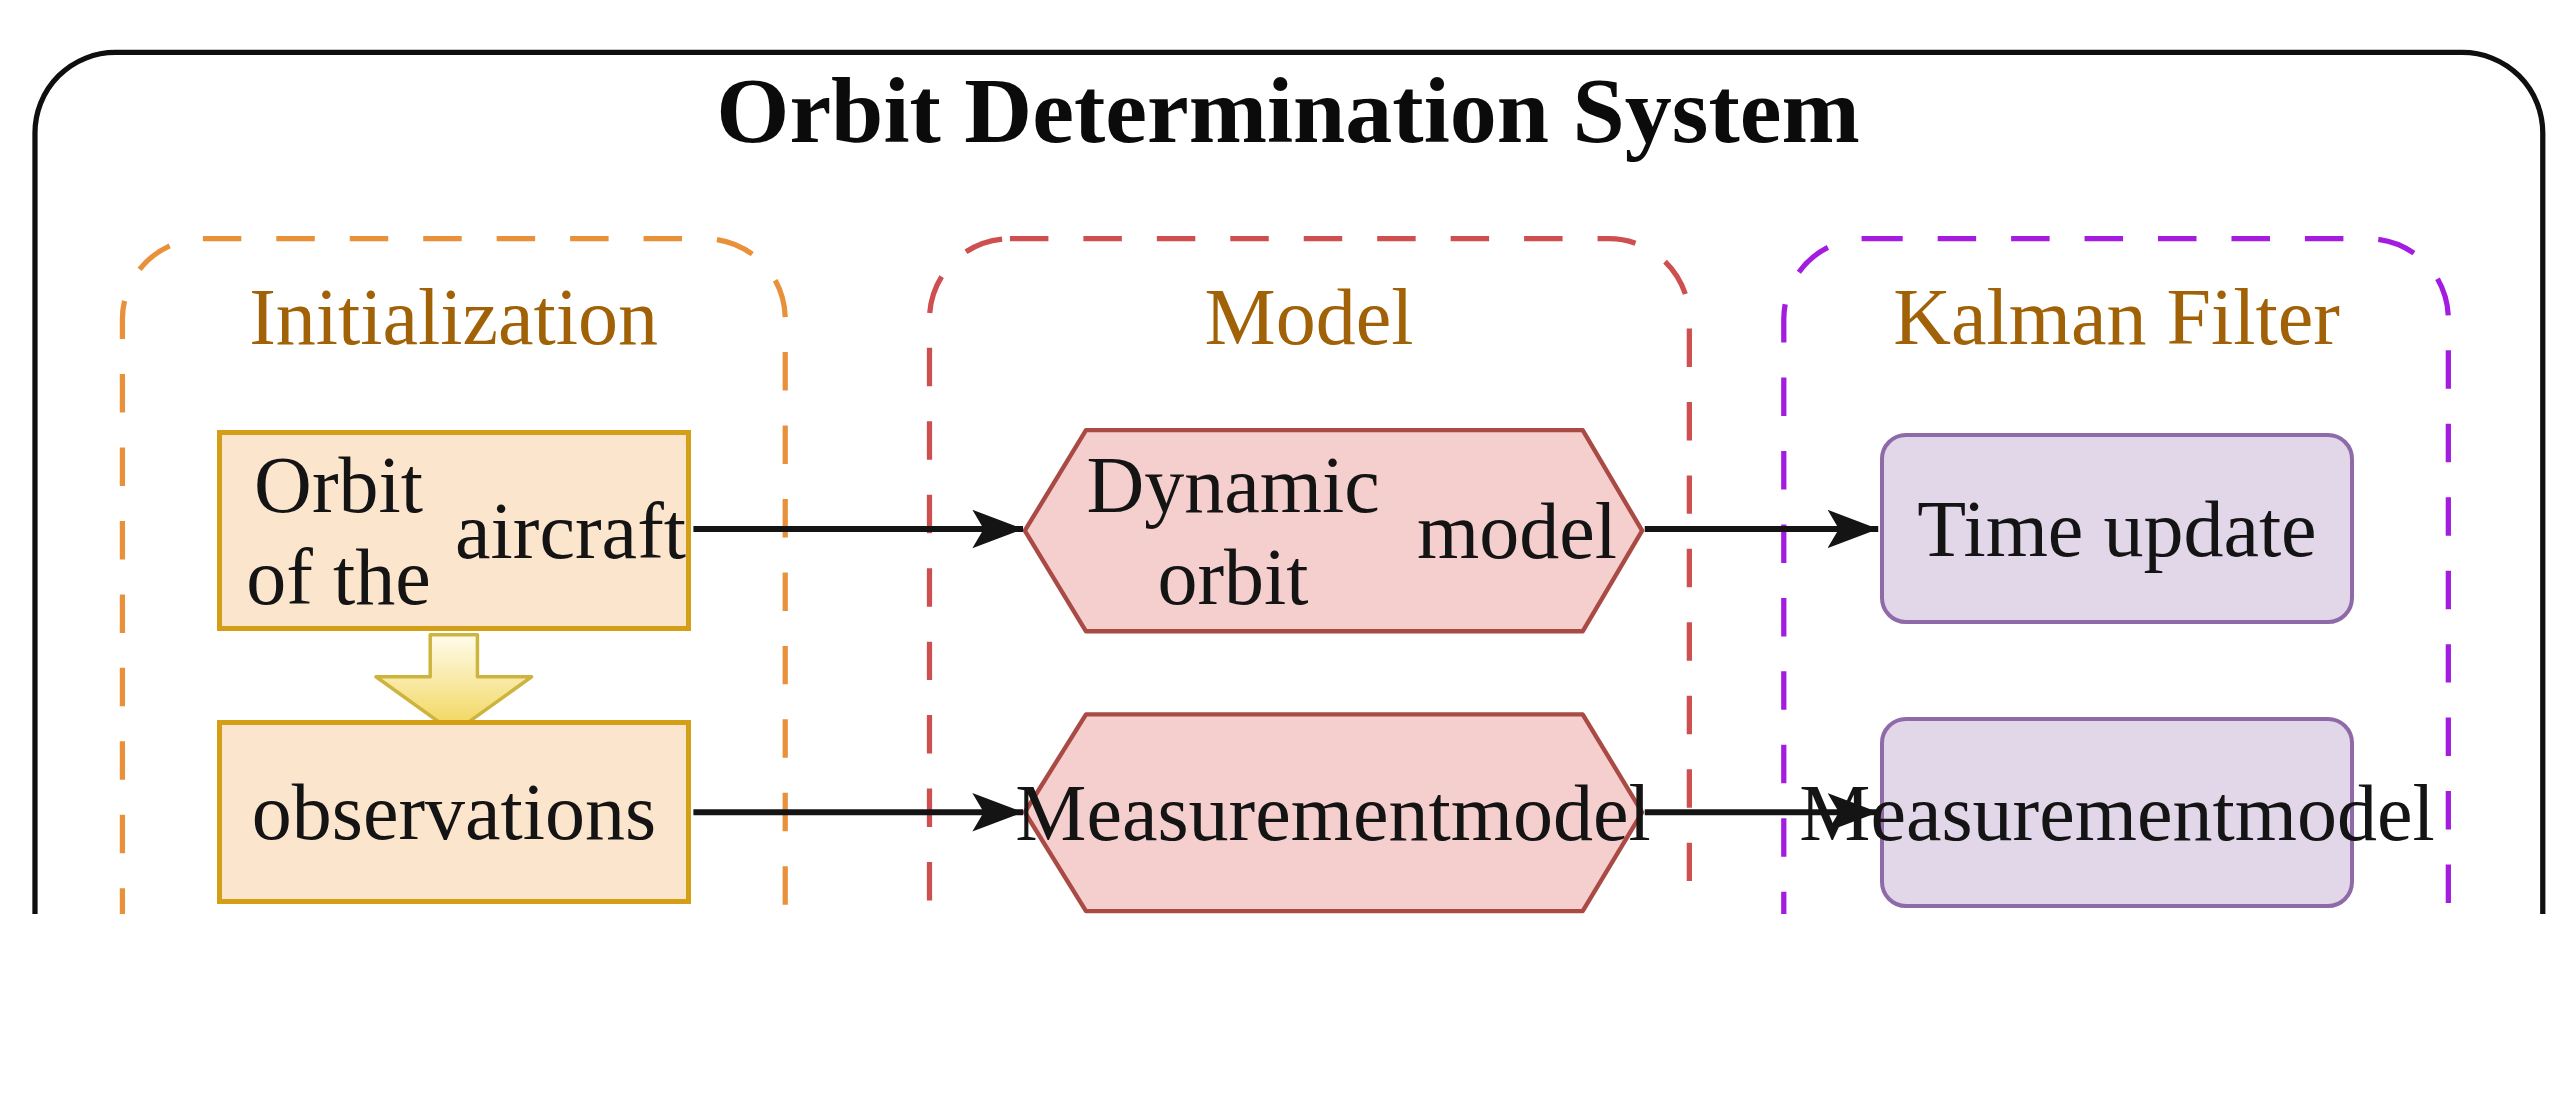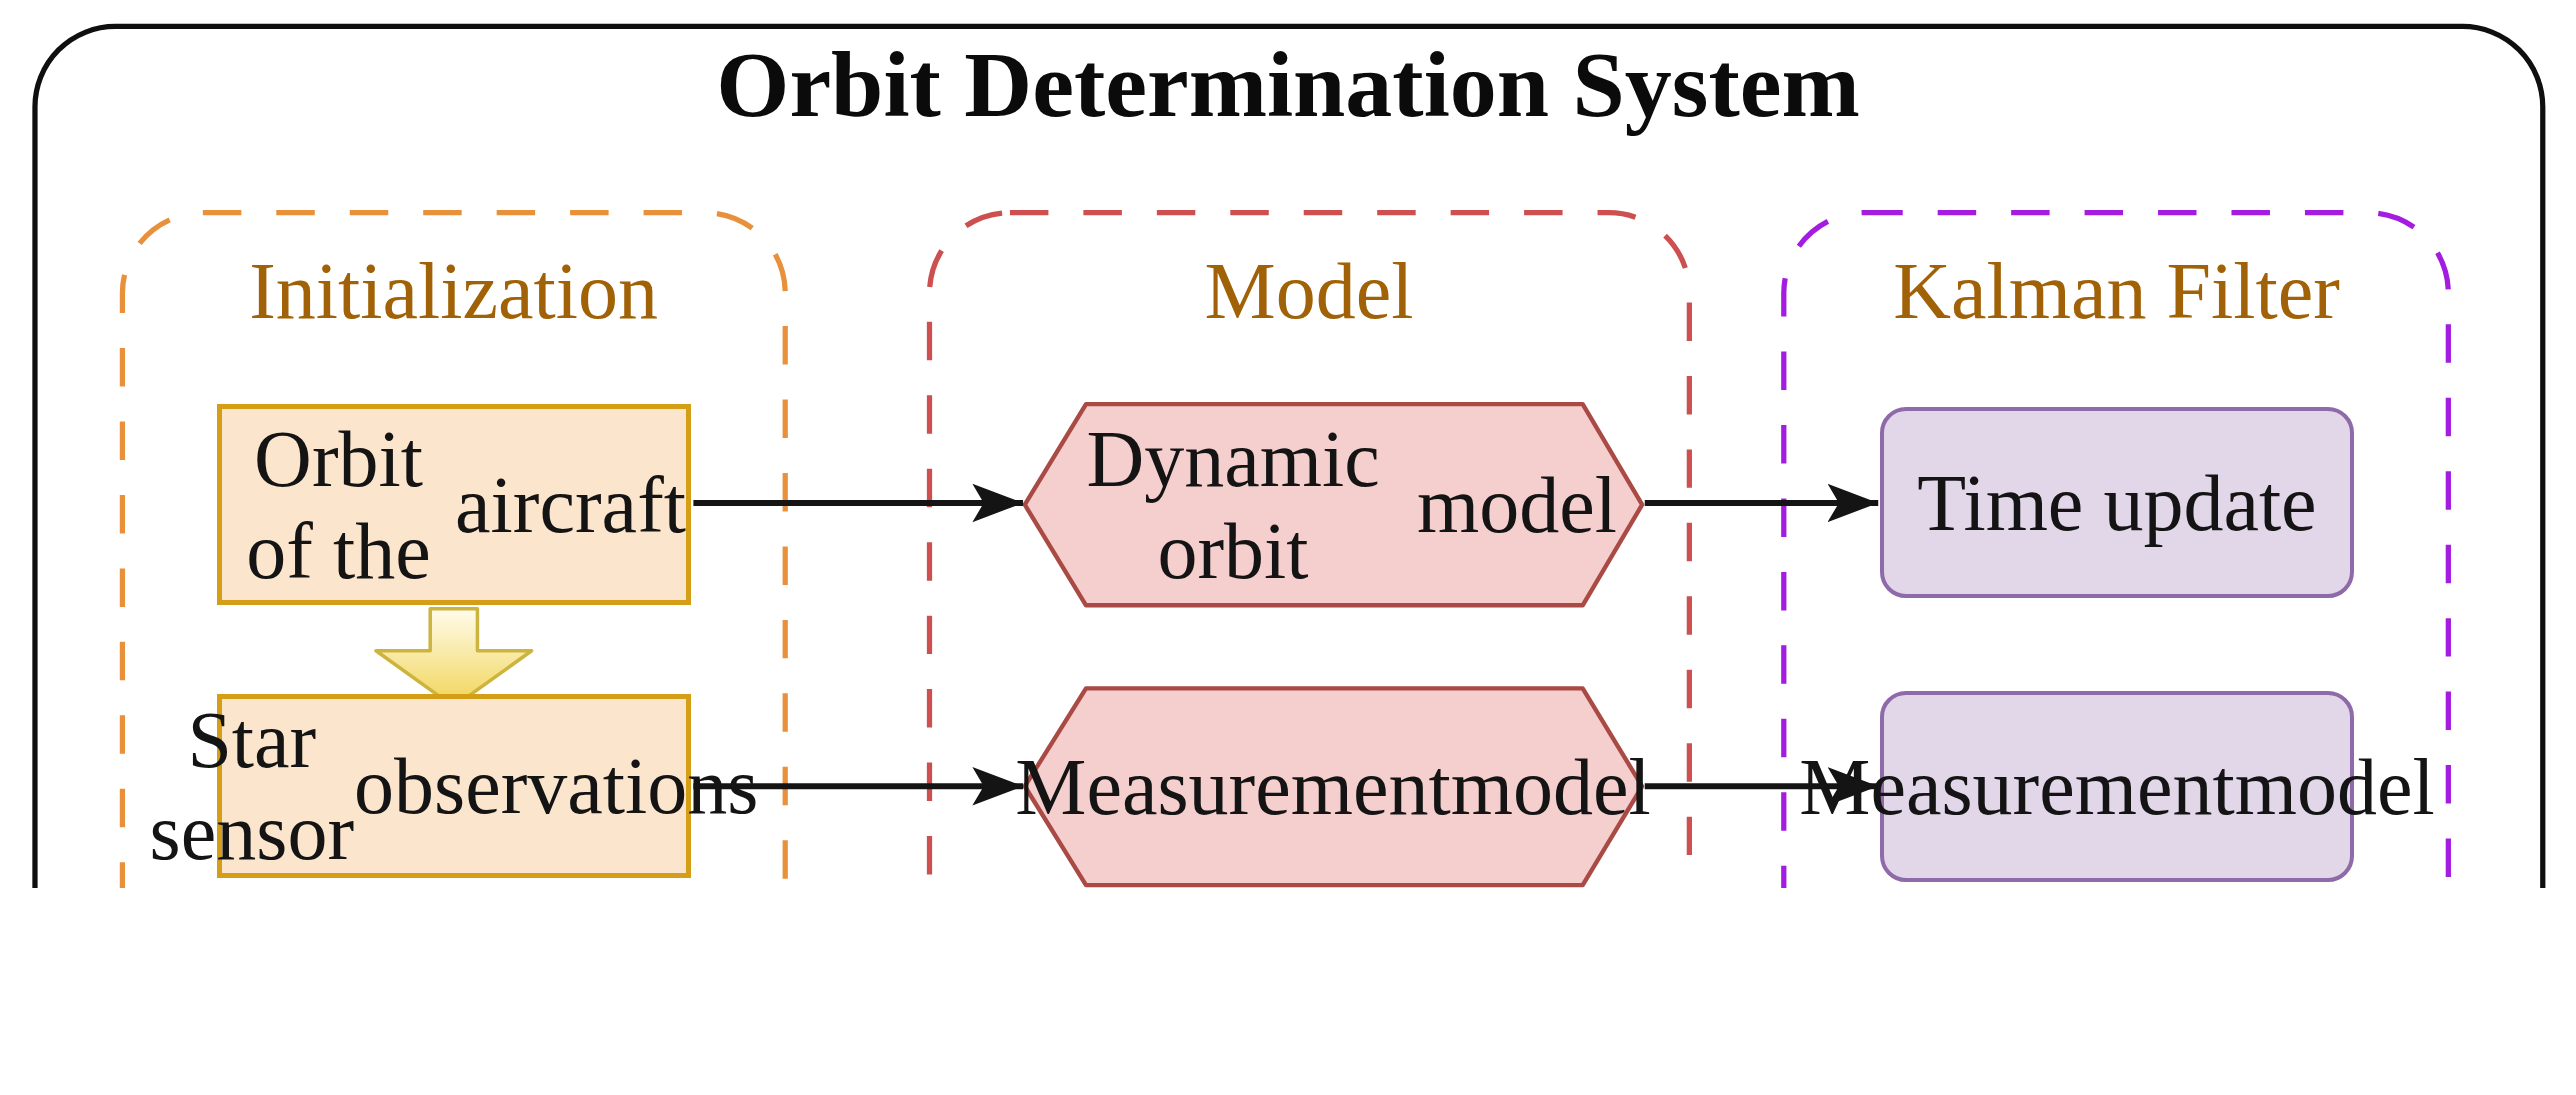--- a/index.html
+++ b/index.html
@@ -3,20 +3,21 @@
 <meta charset="utf-8">
 <style>
   html,body{margin:0;padding:0;background:#ffffff;}
   .stage{
     position:relative;
     width:2576px;height:888px;
     background:#ffffff;
     font-family:"Liberation Serif","DejaVu Serif",serif;
     color:#141414;
     overflow:hidden;
+    margin-top:26px;
   }
   .stage svg.layer{position:absolute;left:0;top:0;}
   .abs{position:absolute;}
   .diagram-title{
     left:0;top:33px;width:2576px;
     text-align:center;
     font-size:94px;font-weight:bold;line-height:1.1;
     color:#0b0b0b;
   }
   .section-label{
@@ -86,21 +87,20 @@
 
   <div class="abs section-label" style="left:122px;width:663px;">Initialization</div>
   <div class="abs section-label" style="left:929px;width:760px;">Model</div>
   <div class="abs section-label" style="left:1784px;width:665px;">Kalman Filter</div>
 
   <div class="abs node node-orange" style="left:217px;top:404px;width:474px;height:201px;">
     <div>Orbit of the</div>
     <div>aircraft</div>
   </div>
   <div class="abs node node-orange" style="left:217px;top:694px;width:474px;height:184px;">
-    <div>Star sensor</div>
     <div>observations</div>
   </div>
 
   <div class="hex-text" style="left:1049px;top:404px;width:568px;height:201px;">
     <div>Dynamic orbit</div>
     <div>model</div>
   </div>
   <div class="hex-text" style="left:1049px;top:688px;width:568px;height:197px;">
     <div>Measurement</div>
     <div>model</div>

